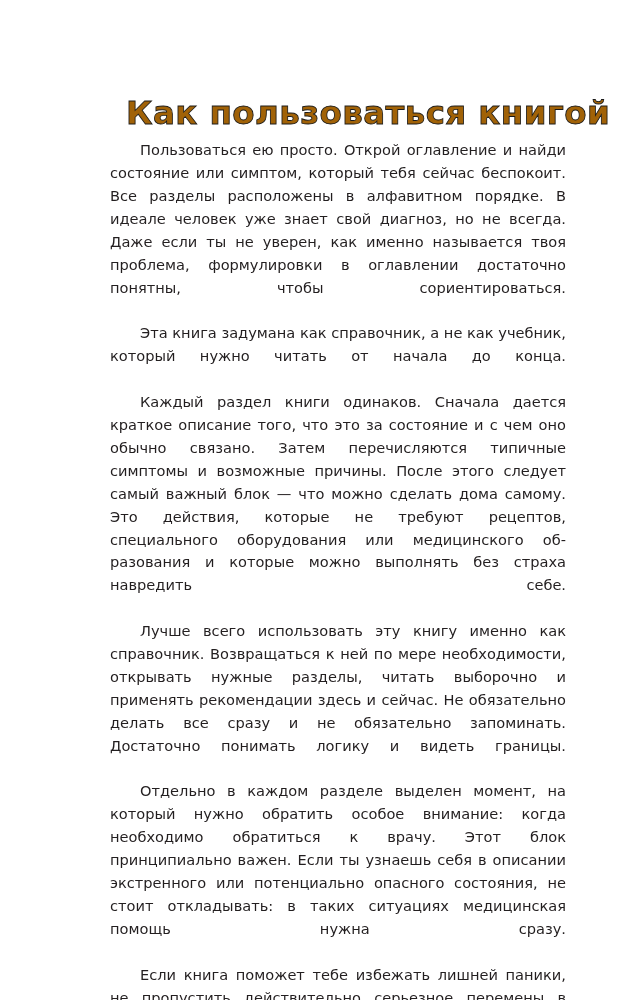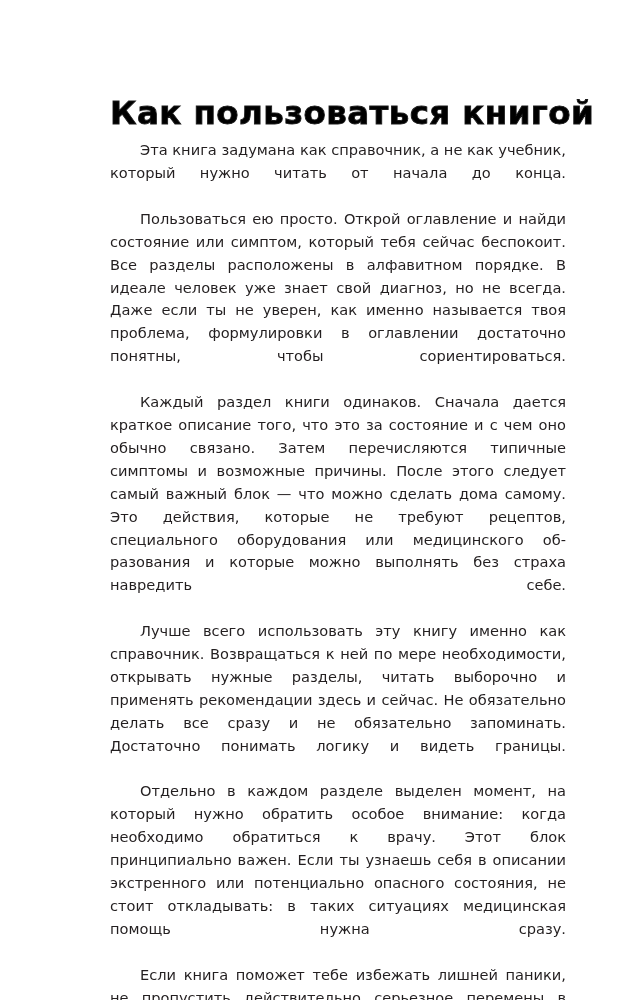--- a/index.html
+++ b/index.html
@@ -27,23 +27,23 @@
     top: 96px;
     width: 456px;
   }
 
   #chapter-title {
     font-family: "DejaVu Sans", sans-serif;
     font-weight: 700;
     font-size: 32.5px;
     line-height: 1.08;
     letter-spacing: 0.4px;
-    color: #000000;
+    color: #a16207;
     text-align: center;
-    margin: 0 0 8px 0;
+    margin: 0 0 8px 16px;
     white-space: nowrap;
     transform: scaleX(1.0);
     transform-origin: center center;
     -webkit-text-stroke: 0.85px #1a1a1a;
   }
 
   .body-text {
     margin: 0;
     padding: 0;
     font-family: "DejaVu Sans", sans-serif;
@@ -70,23 +70,23 @@
 </style>
 </head>
 <body>
 
 <div id="page">
 
   <div id="content">
 
     <h1 id="chapter-title">Как пользоваться книгой</h1>
 
+    <p class="body-text">Пользоваться ею просто. Открой оглавление и найди со­стояние или симптом, который тебя сейчас беспокоит. Все разделы расположены в алфавитном порядке. В идеале че­ловек уже знает свой диагноз, но не всегда. Даже если ты не уверен, как именно называется твоя проблема, формулировки в оглавлении достаточно понятны, чтобы сориентироваться.</p>
+
     <p class="body-text">Эта книга задумана как справочник, а не как учебник, ко­торый нужно читать от начала до конца.</p>
-
-    <p class="body-text">Пользоваться ею просто. Открой оглавление и найди со­стояние или симптом, который тебя сейчас беспокоит. Все разделы расположены в алфавитном порядке. В идеале че­ловек уже знает свой диагноз, но не всегда. Даже если ты не уверен, как именно называется твоя проблема, формулировки в оглавлении достаточно понятны, чтобы сориентироваться.</p>
 
     <p class="body-text">Каждый раздел книги одинаков. Сначала дается краткое описание того, что это за состояние и с чем оно обычно свя­зано. Затем перечисляются типичные симптомы и возможные причины. После этого следует самый важный блок — что мож­но сделать дома самому. Это действия, которые не требуют рецептов, специального оборудования или медицинского об­разования и которые можно выполнять без страха навредить себе.</p>
 
     <p class="body-text">Лучше всего использовать эту книгу именно как справоч­ник. Возвращаться к ней по мере необходимости, открывать нужные разделы, читать выборочно и применять рекоменда­ции здесь и сейчас. Не обязательно делать все сразу и не обя­зательно запоминать. Достаточно понимать логику и видеть границы.</p>
 
     <p class="body-text">Отдельно в каждом разделе выделен момент, на который нужно обратить особое внимание: когда необходимо обра­титься к врачу. Этот блок принципиально важен. Если ты узна­ешь себя в описании экстренного или потенциально опасного состояния, не стоит откладывать: в таких ситуациях медицин­ская помощь нужна сразу.</p>
 
     <p class="body-text">Если книга поможет тебе избежать лишней паники, не пропустить действительно серьезное перемены в состоянии и чувствовать себя увереннее в повседневных ситуациях — значит, она выполняет свою задачу.</p>
 
   </div>

